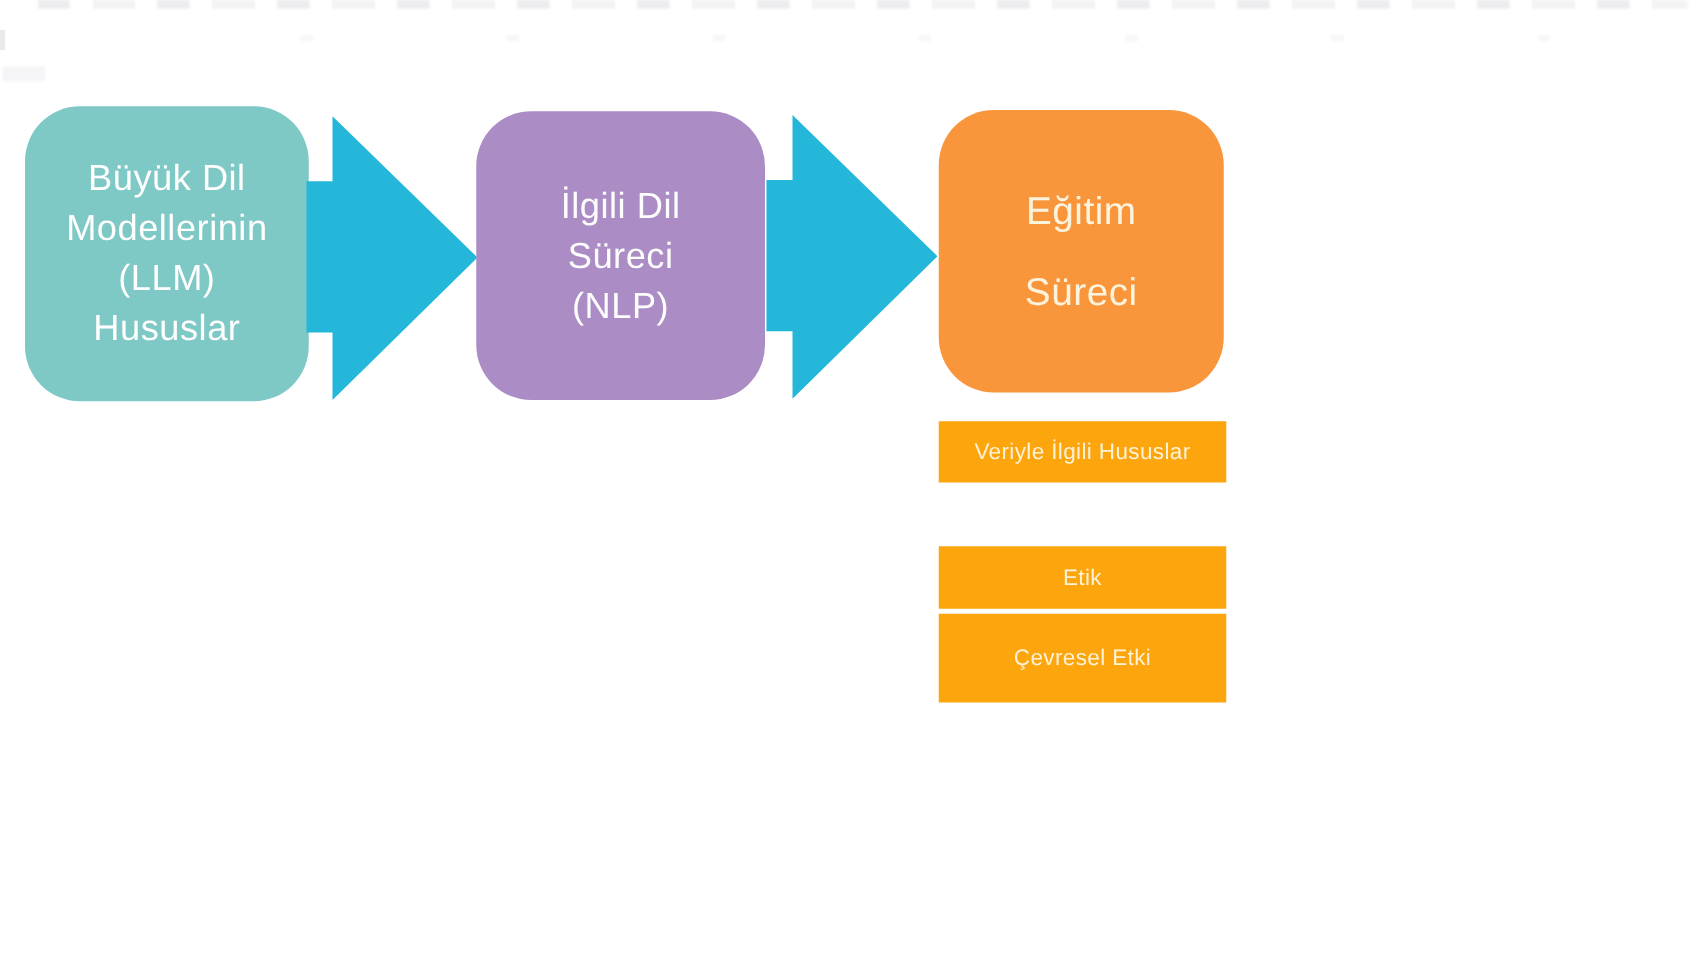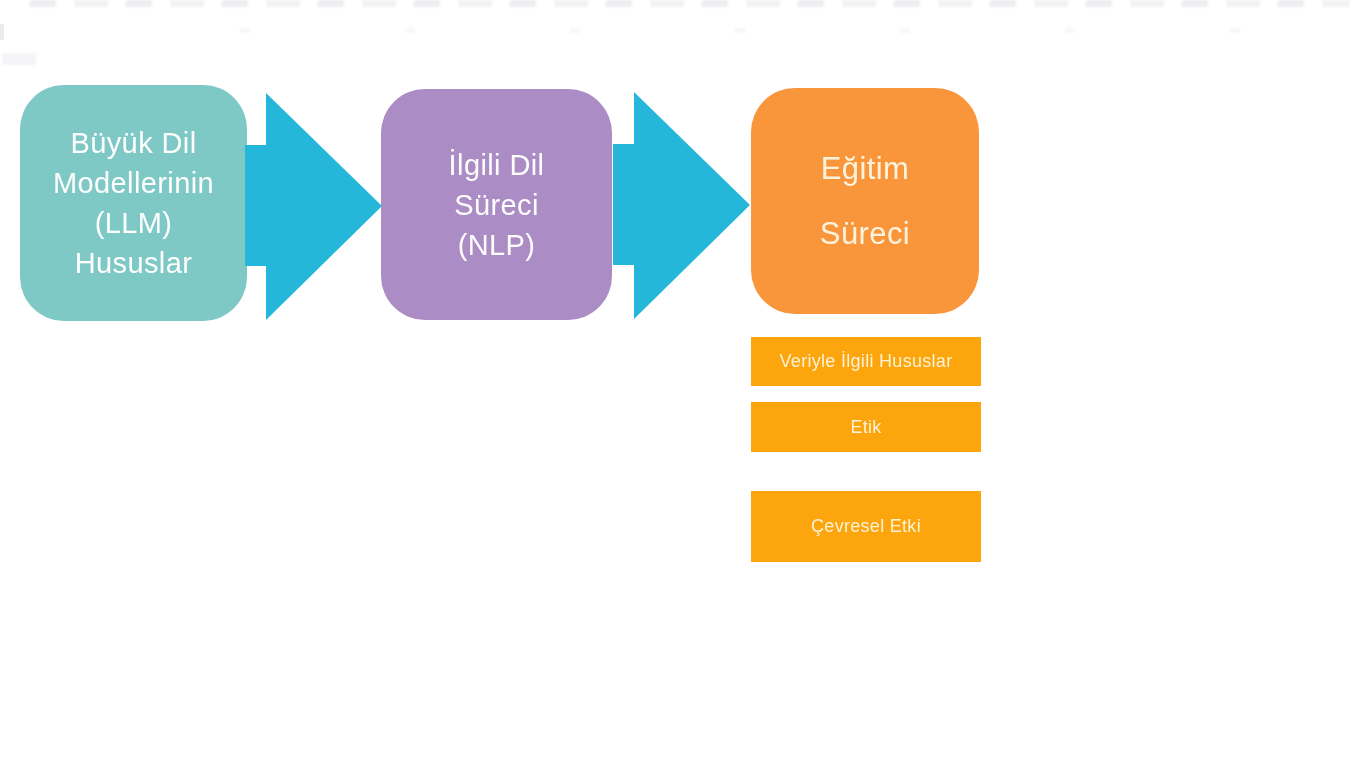--- a/index.html
+++ b/index.html
@@ -149,21 +149,21 @@
 
   <div class="step-box" id="box-egitim" style="background: rgb(249, 150, 60); color: rgb(252, 243, 221); gap: 24px;">
     <div class="line">Eğitim</div>
     <div class="line">Süreci</div>
   </div>
 
   <div class="sub-bar" id="sub-bar-0" style="background: rgb(252, 165, 13); color: rgb(253, 242, 214);">
     <span class="bar-label">Veriyle İlgili Hususlar</span>
   </div>
 
-  <div class="sub-bar" id="sub-bar-1" style="background: rgb(252, 165, 13); color: rgb(253, 242, 214);">
+  <div class="sub-bar" id="sub-bar-1" style="background: rgb(252, 165, 13); color: rgb(253, 242, 214); margin-top: 35px;">
     <span class="bar-label">Etik</span>
   </div>
 
   <div class="sub-bar" id="sub-bar-2" style="background: rgb(252, 165, 13); color: rgb(253, 242, 214); margin-top: 24px;">
     <span class="bar-label">Çevresel Etki</span>
   </div>
 
 </div>
 
 </body></html>

